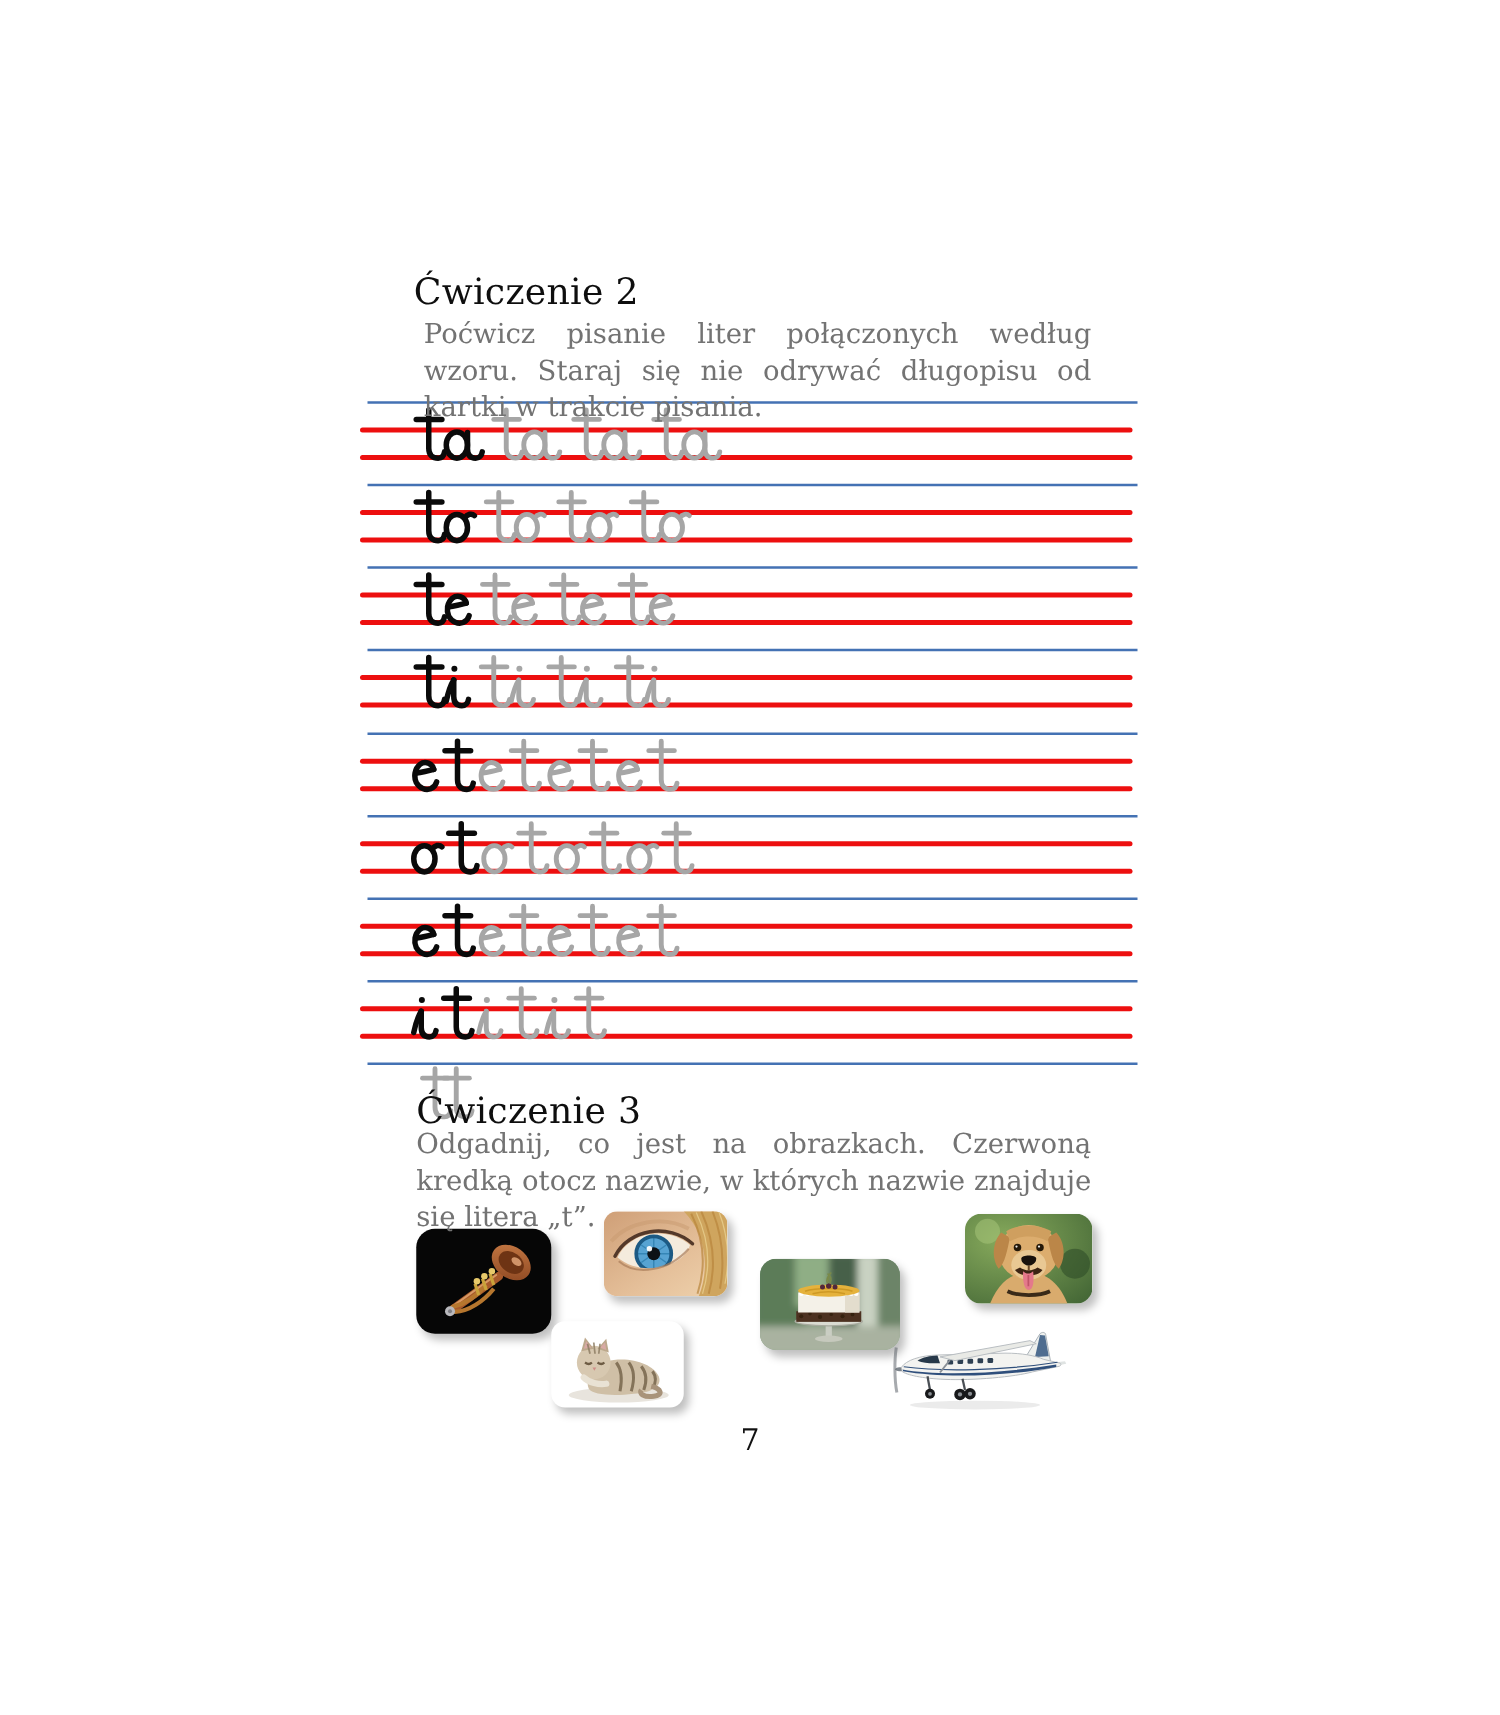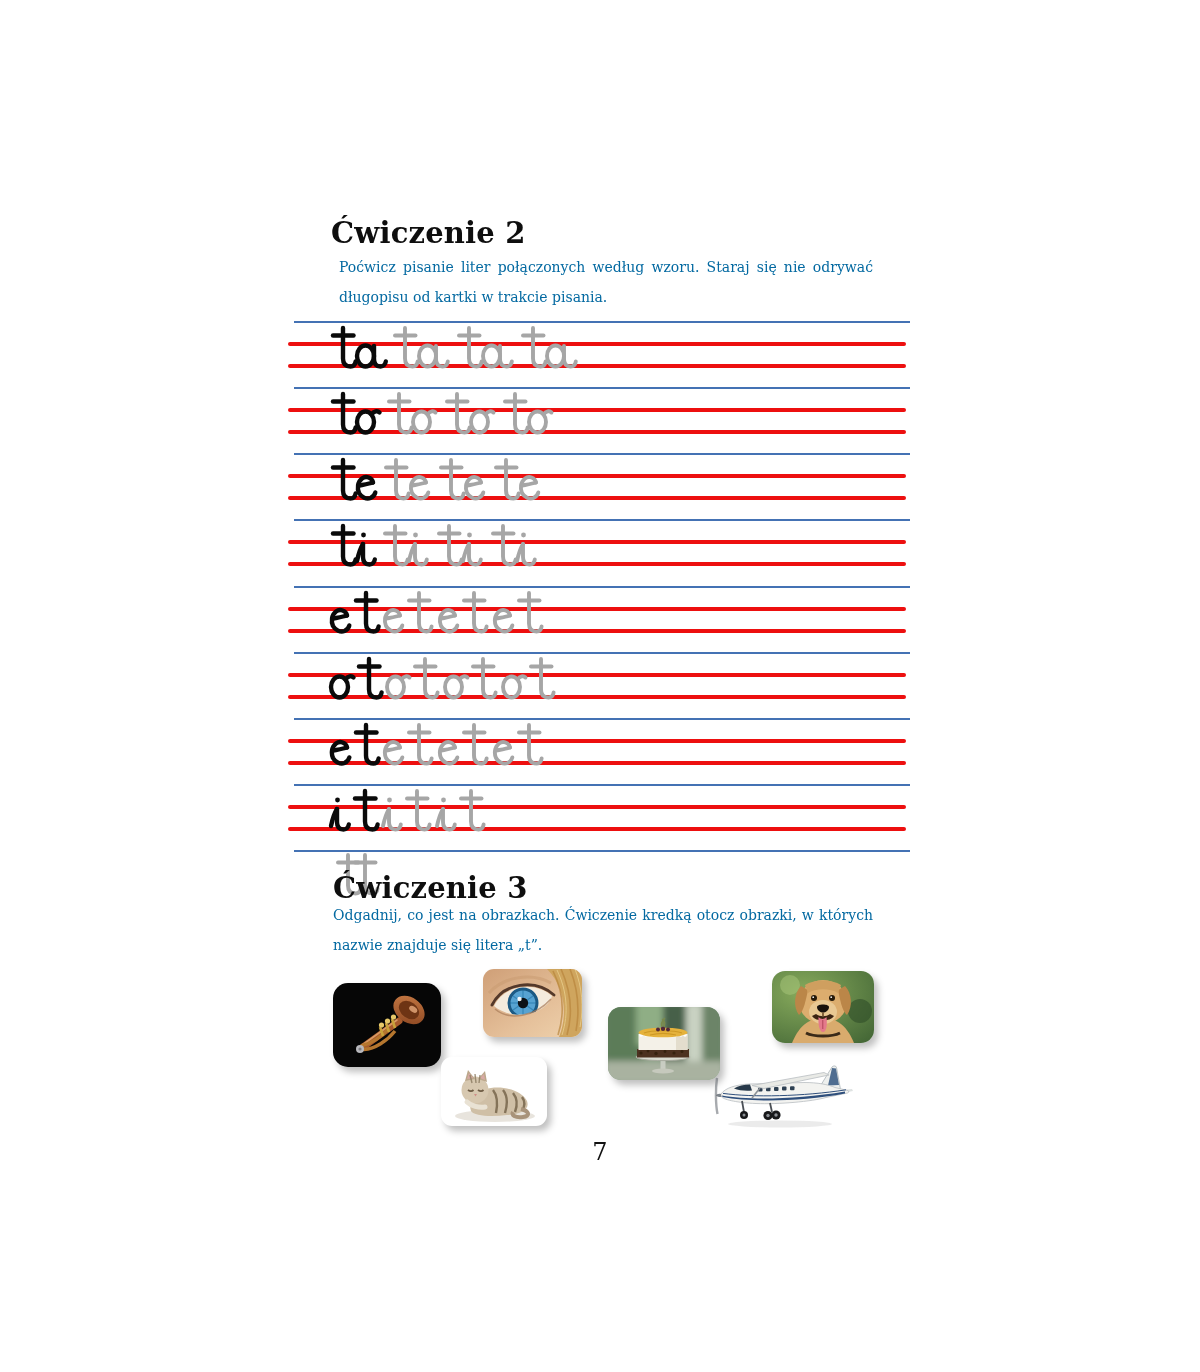--- a/index.html
+++ b/index.html
@@ -2,28 +2,28 @@
 <html lang="pl"><head>
 <meta charset="utf-8">
 <style>
   html,body{margin:0;padding:0;background:#ffffff;}
   .page{
     position:relative;width:1200px;height:1372px;margin:0 auto;
     background:#ffffff;overflow:hidden;
     font-family:"DejaVu Serif","Liberation Serif",serif;color:#141414;
   }
   .ex-title{
-    position:absolute;margin:0;font-weight:700;font-size:29px;line-height:34px;
+    position:absolute;margin:0;font-weight:400;font-size:29px;line-height:34px;
     color:#0e0e0e;letter-spacing:.2px;z-index:5;
   }
   #ex2-title{left:331px;top:216px;}
   #ex3-title{left:333px;top:859px;margin-top:12px;}
   .ex-instructions{
-    position:absolute;margin:0;font-size:14px;line-height:29.5px;
-    text-align:justify;color:#0369a1;z-index:5;
+    position:absolute;margin:0;font-size:22px;line-height:29.5px;
+    text-align:justify;color:#737373;z-index:5;
   }
   #ex2-instructions{left:339px;top:253px;width:534px;}
   #ex3-instructions{left:333px;top:901px;width:540px;}
 
   #practice-grid{position:absolute;left:294px;top:322px;width:616px;height:531px;}
   .rline{position:absolute;}
   .rline.blue{height:2px;background:#4472b4;left:0;width:616px;}
   .rline.red{height:4px;background:#ed0f0f;left:-6px;width:618px;border-radius:2px;}
   .letter-row{position:absolute;left:0;overflow:visible;pointer-events:none;}
   #overflow-trace{position:absolute;left:333px;top:849px;overflow:visible;z-index:1;}
@@ -225,21 +225,21 @@
       </svg>
     </div>
   <svg id="overflow-trace" width="70" height="68" viewBox="0 0 70 68">
       <path d="M 15 6 L 15 36.5 C 15 42.5 18.5 44.5 22.5 44.5 C 25.5 44.5 27.2 42.3 27.6 39.5" fill="none" stroke="#a6a6a6" stroke-width="3.9" stroke-linecap="round"></path>
       <path d="M 5 13.5 L 25.5 13.5" fill="none" stroke="#a6a6a6" stroke-width="3.9" stroke-linecap="round"></path>
       <path d="M 32 6 L 32 36.5 C 32 42.5 35.5 44.5 39.5 44.5 C 42.5 44.5 44.2 42.3 44.6 39.5" fill="none" stroke="#a6a6a6" stroke-width="3.9" stroke-linecap="round"></path>
       <path d="M 22 13.5 L 42.5 13.5" fill="none" stroke="#a6a6a6" stroke-width="3.9" stroke-linecap="round"></path>
     </svg>
 
   <h2 class="ex-title" id="ex3-title">Ćwiczenie 3</h2>
-  <p class="ex-instructions" id="ex3-instructions">Odgadnij, co jest na obrazkach. Ćwiczenie kredką otocz obrazki, w których nazwie znajduje się litera „t”.</p>
+  <p class="ex-instructions" id="ex3-instructions">Odgadnij, co jest na obrazkach. Czerwoną kredką otocz nazwie, w których nazwie znajduje się litera „t”.</p>
 
   <figure class="pic card-shadow" id="pic-trumpet">
     <svg width="108" height="84" viewBox="0 0 108 84">
       <defs>
         <linearGradient id="tg" x1="0" y1="0" x2="1" y2="1">
           <stop offset="0" stop-color="#c87b45"></stop>
             <stop offset="1" stop-color="#8a4520"></stop>
         </linearGradient>
       </defs>
       <path d="M30 64 L66 38" stroke="#a85a2c" stroke-width="7" stroke-linecap="round" fill="none"></path>

